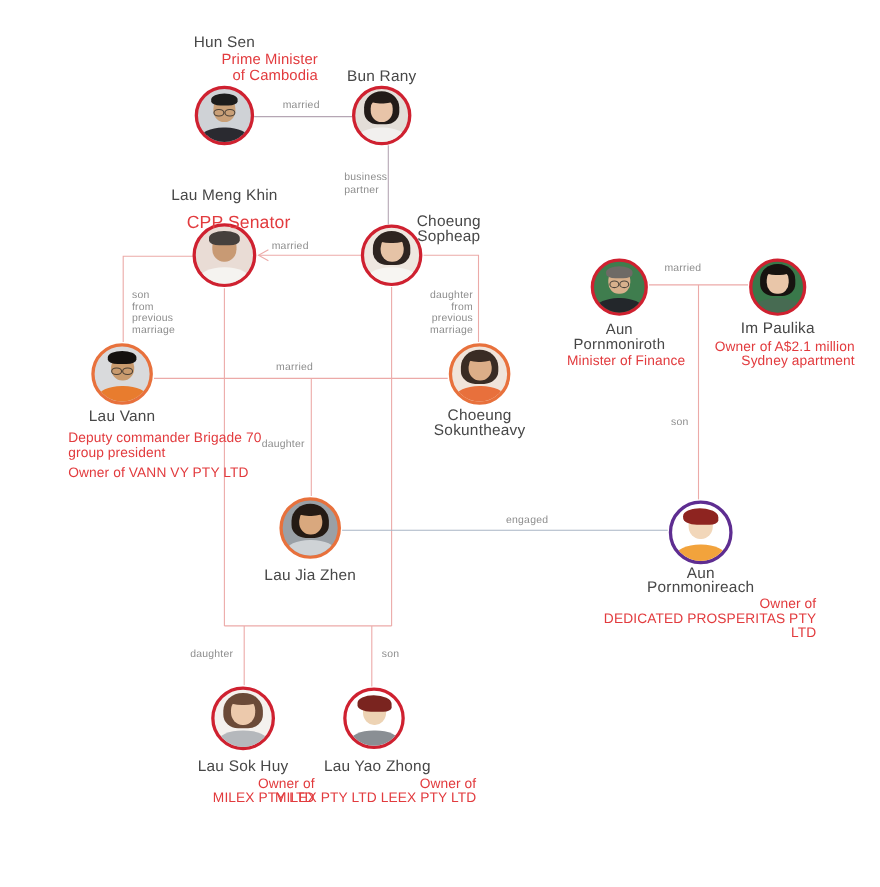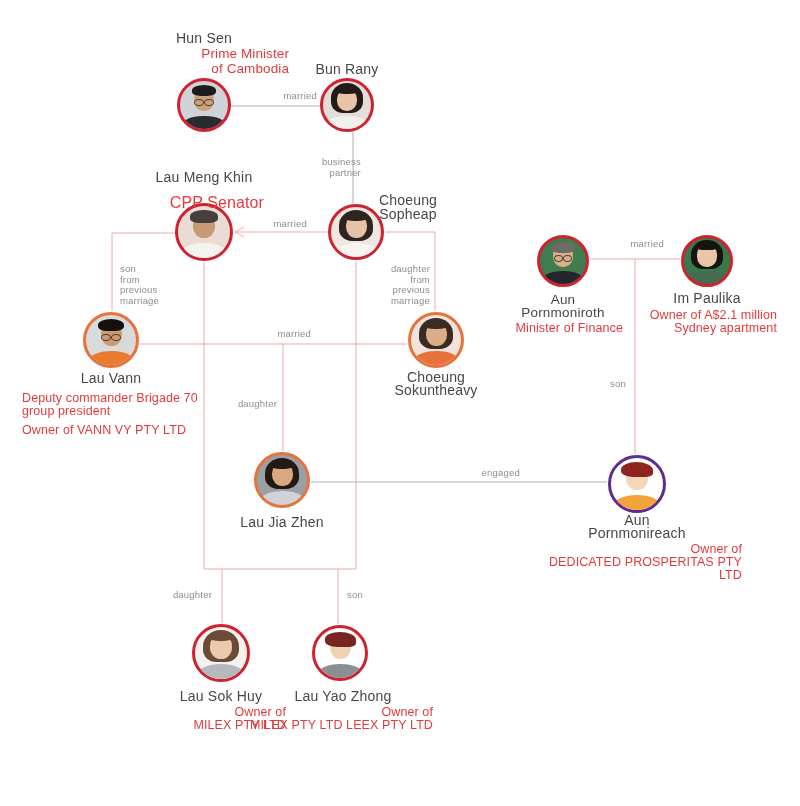--- a/index.html
+++ b/index.html
@@ -32,23 +32,23 @@
   .av .glasses::before{left:1%;}
   .av .glasses::after{right:1%;}
 
   
   .nm{position:absolute;color:#474747;font-size:14px;line-height:14px;
       letter-spacing:.2px;text-align:center;}
   .nm.lh13 > div{line-height:13px;}
   .dt{position:absolute;color:#e23b3e;font-size:12.5px;line-height:13px;
       letter-spacing:.1px;text-align:right;}
   .dt.tall > div{line-height:15px;}
-  .dt.left{text-align:left;}
+  .dt.left{text-align:left;margin-left:40px;}
   .el{position:absolute;color:#8d8d8d;font-size:9.5px;line-height:10.5px;
-      letter-spacing:.2px;text-align:right;}
+      letter-spacing:.2px;text-align:left;}
   .el.right{text-align:right;}
   .el.leftal{text-align:left;}
 </style>
 </head>
 <body>
 
 <div class="canvas">
 
   <svg class="edges" width="800" height="806" viewBox="0 0 800 806" fill="none" stroke-width="1">
     <path d="M231 106 H320" stroke="#b5a6b4"></path>

